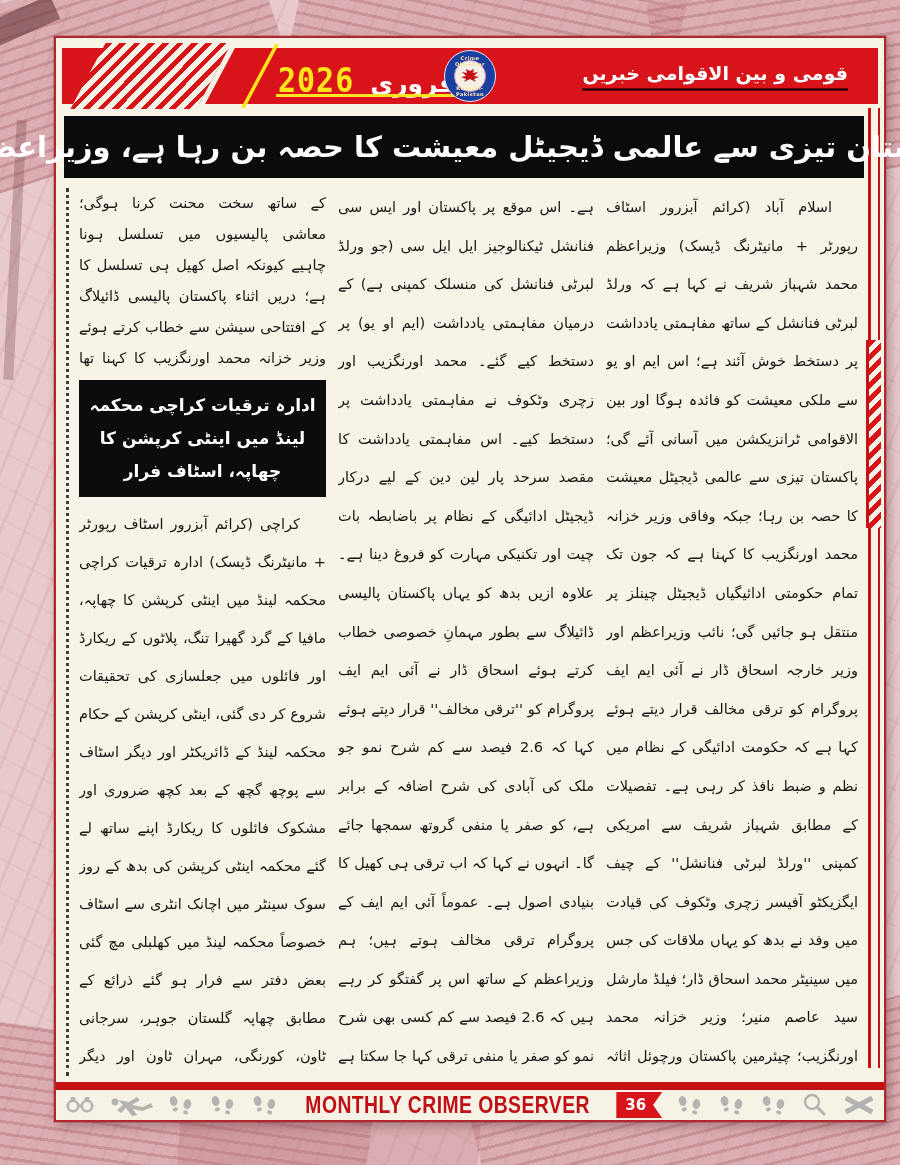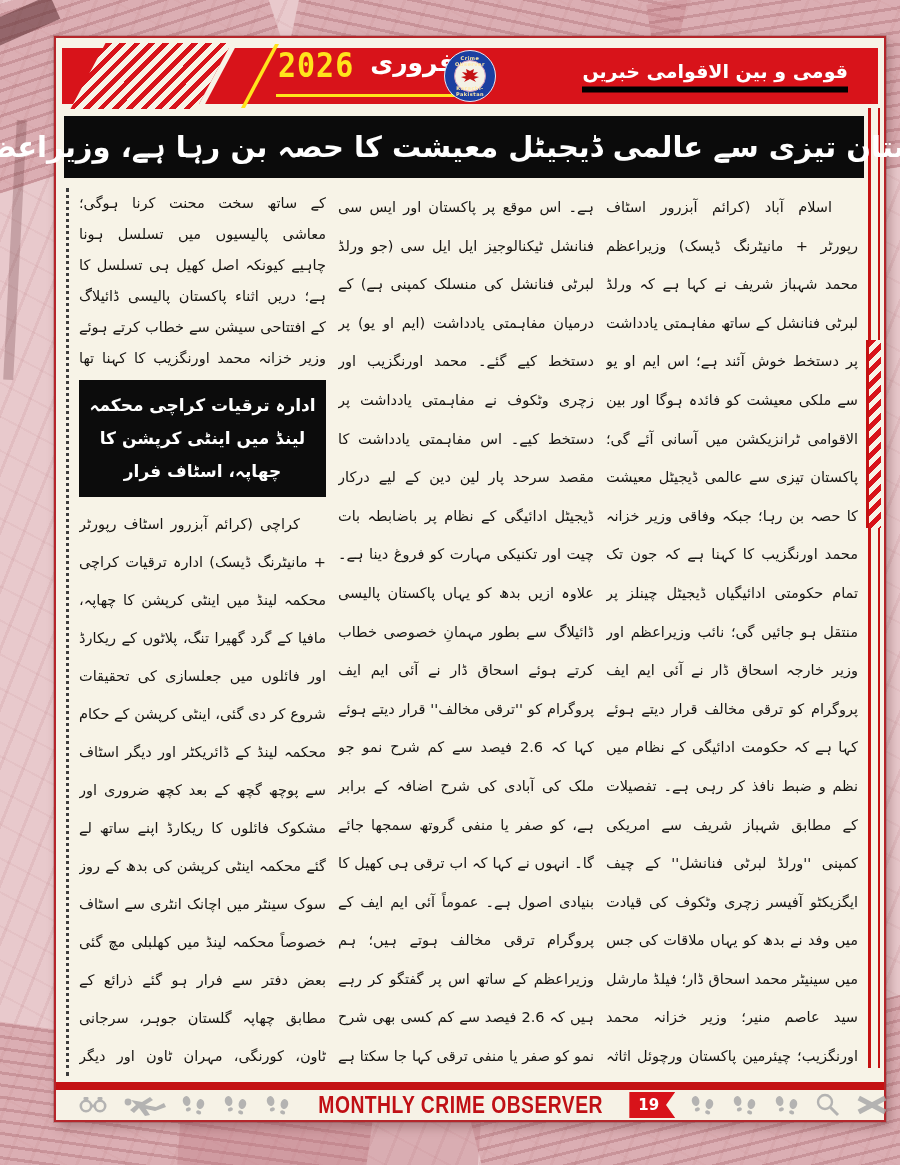--- a/index.html
+++ b/index.html
@@ -39,28 +39,28 @@
                  border-left:3px solid #c41113; }
 
   
   .banner { position:absolute; left:6px; right:6px; top:10px; height:56px; background:#d8131a; }
   .banner-stripes { position:absolute; left:26px; top:-5px; width:132px; height:66px;
     background:repeating-linear-gradient(115deg,#d8131a 0 6px,#f7f3e7 6px 13px);
     transform:skewX(-28deg); border-right:6px solid #f7f3e7; }
   .banner-slash { position:absolute; left:196px; top:-4px; width:4px; height:64px;
     background:#ffe41c; transform:skewX(-28deg); }
   .banner-date { position:absolute; left:216px; top:0; height:100%;
-    display:flex; align-items:flex-start; gap:16px; padding-bottom:6px; }
+    display:flex; align-items:flex-end; gap:16px; padding-bottom:6px; }
   .year { font-family:"DejaVu Sans Mono", monospace; font-weight:bold; font-size:30px;
     color:#ffe41c; letter-spacing:1px; transform:scaleY(1.12); }
   .month { color:#ffffff; font-size:25px; font-weight:bold; }
   .date-underline { position:absolute; left:-2px; bottom:7px; width:184px; height:3px; background:#ffe41c; }
   .section-title { position:absolute; right:30px; top:50%; transform:translateY(-50%);
     color:#fff; font-size:19px; font-weight:bold; direction:rtl;
-    border-bottom:6px solid #000000; padding-bottom:5px; }
+    border-bottom:2px solid #000000; padding-bottom:5px; }
 
   
   .logo { position:absolute; left:50%; top:2px; transform:translateX(-50%);
     width:52px; height:52px; border-radius:50%; background:#1b3fa0;
     border:1px solid #e8e8f4; display:flex; align-items:center; justify-content:center; }
   .logo-inner { width:32px; height:32px; border-radius:50%; background:#f3f1e6;
     display:flex; align-items:center; justify-content:center; border:1px solid #c9b; }
   .logo-txt { position:absolute; left:0; right:0; text-align:center; color:#ffe9a8;
     font-size:5px; font-weight:bold; letter-spacing:.5px; }
   .logo-txt.top { top:4px; }  .logo-txt.bottom { bottom:4px; }
@@ -80,21 +80,21 @@
   .col-left   { width:260px; border-left:3px dotted #3c3c3c; padding-left:10px; }
   .indent { text-indent:26px; }
   .story1-end { line-height:31px; height:186px; overflow:hidden; }
   .headline2-box { background:#0c0c0c; color:#fff; text-align:center;
     font-size:17px; font-weight:bold; line-height:33px; padding:9px 2px; margin:6px 0 8px; }
   .story2 { line-height:38px; overflow:hidden; }
 
   
   .footer-redbar { position:absolute; left:0; right:0; top:1044px; height:8px; background:#c41113; }
   .footer-strip { position:absolute; left:0; right:0; top:1052px; bottom:0;
-    background:#f6f2e6; display:flex; align-items:center; padding:0 22px; gap:14px; }
+    background:#f6f2e6; display:flex; align-items:center; padding:0 9px; gap:14px; }
   .icon-group { display:flex; align-items:center; gap:14px; flex:1; }
   .icon-group.right { justify-content:flex-end; }
   .ft-title { color:#c01015; font-weight:bold; font-size:21px; letter-spacing:.5px;
     transform:scaleX(.92) scaleY(1.15); white-space:nowrap; font-family:"Liberation Sans",sans-serif; }
   .page-badge { background:#d8131a; color:#fff; font-weight:bold; font-size:15px;
     padding:4px 16px 4px 9px; clip-path:polygon(0 0,100% 0,80% 50%,100% 100%,0 100%); }
   .ficon svg { display:block; }
   .ficon { opacity:.85; }
 </style>
 </head>
@@ -210,21 +210,21 @@
             </g>
           <g transform="translate(13,3) rotate(12 7 9)">
               <ellipse cx="7" cy="7" rx="3.8" ry="5" fill="#a9a9a9"></ellipse>
               <ellipse cx="7" cy="15.5" rx="2.6" ry="2" fill="#a9a9a9"></ellipse>
             </g>
         </svg>
       </span>
     </div>
 
     <div class="ft-title">MONTHLY CRIME OBSERVER</div>
-    <div class="page-badge">19</div>
+    <div class="page-badge">36</div>
 
     <div class="icon-group right">
       <span class="ficon">
         <svg width="28" height="22" viewBox="0 0 28 22">
           <g transform="rotate(-12 7 9)">
               <ellipse cx="7" cy="7" rx="3.8" ry="5" fill="#a9a9a9"></ellipse>
               <ellipse cx="7" cy="15.5" rx="2.6" ry="2" fill="#a9a9a9"></ellipse>
             </g>
           <g transform="translate(13,3) rotate(12 7 9)">
               <ellipse cx="7" cy="7" rx="3.8" ry="5" fill="#a9a9a9"></ellipse>

